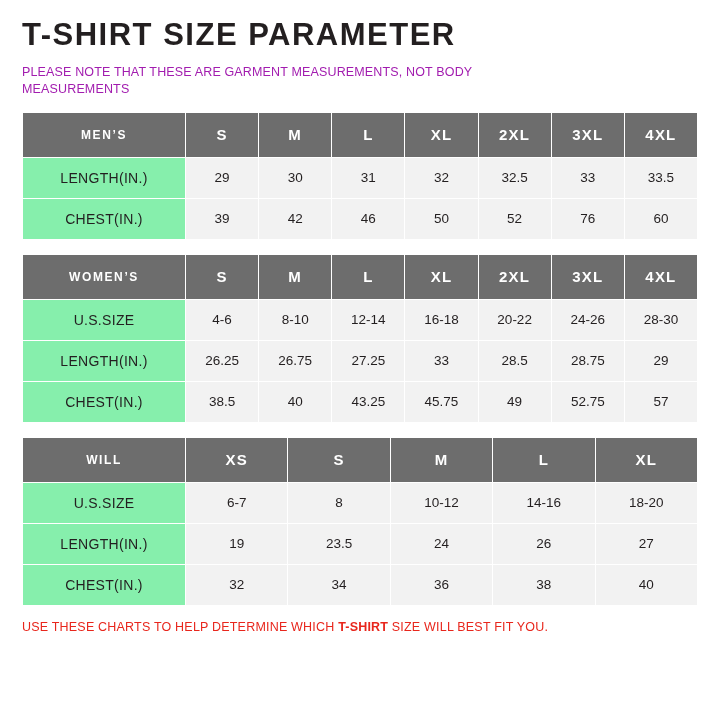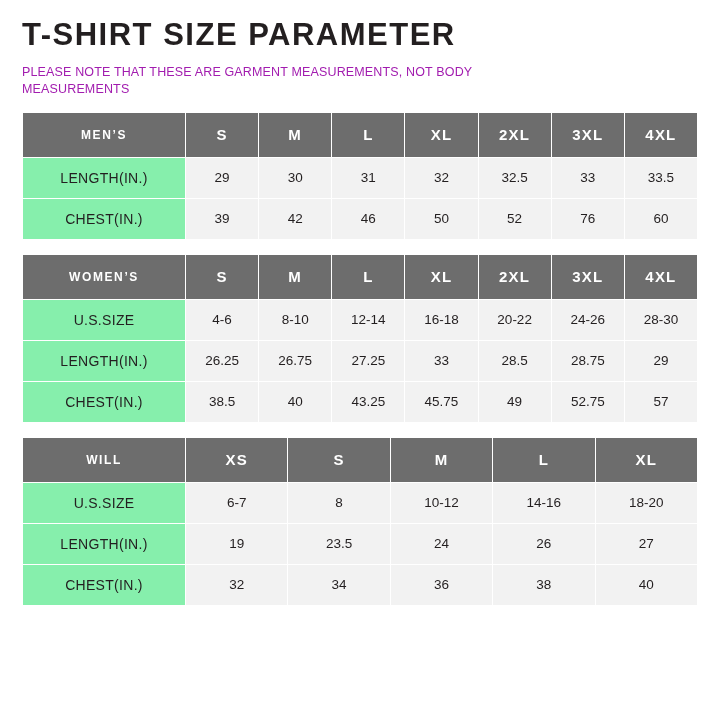--- a/index.html
+++ b/index.html
@@ -208,14 +208,17 @@
         <td class="row-label">CHEST(IN.)</td>
         <td>32</td>
         <td>34</td>
         <td>36</td>
         <td>38</td>
         <td>40</td>
       </tr>
     </tbody>
   </table>
 
+  <div class="footer">
+    <span>USE THESE CHARTS TO HELP DETERMINE WHICH </span><b>T-SHIRT</b><span> SIZE WILL BEST FIT YOU.</span>
+  </div>
 
 </div>
 
 </body></html>

